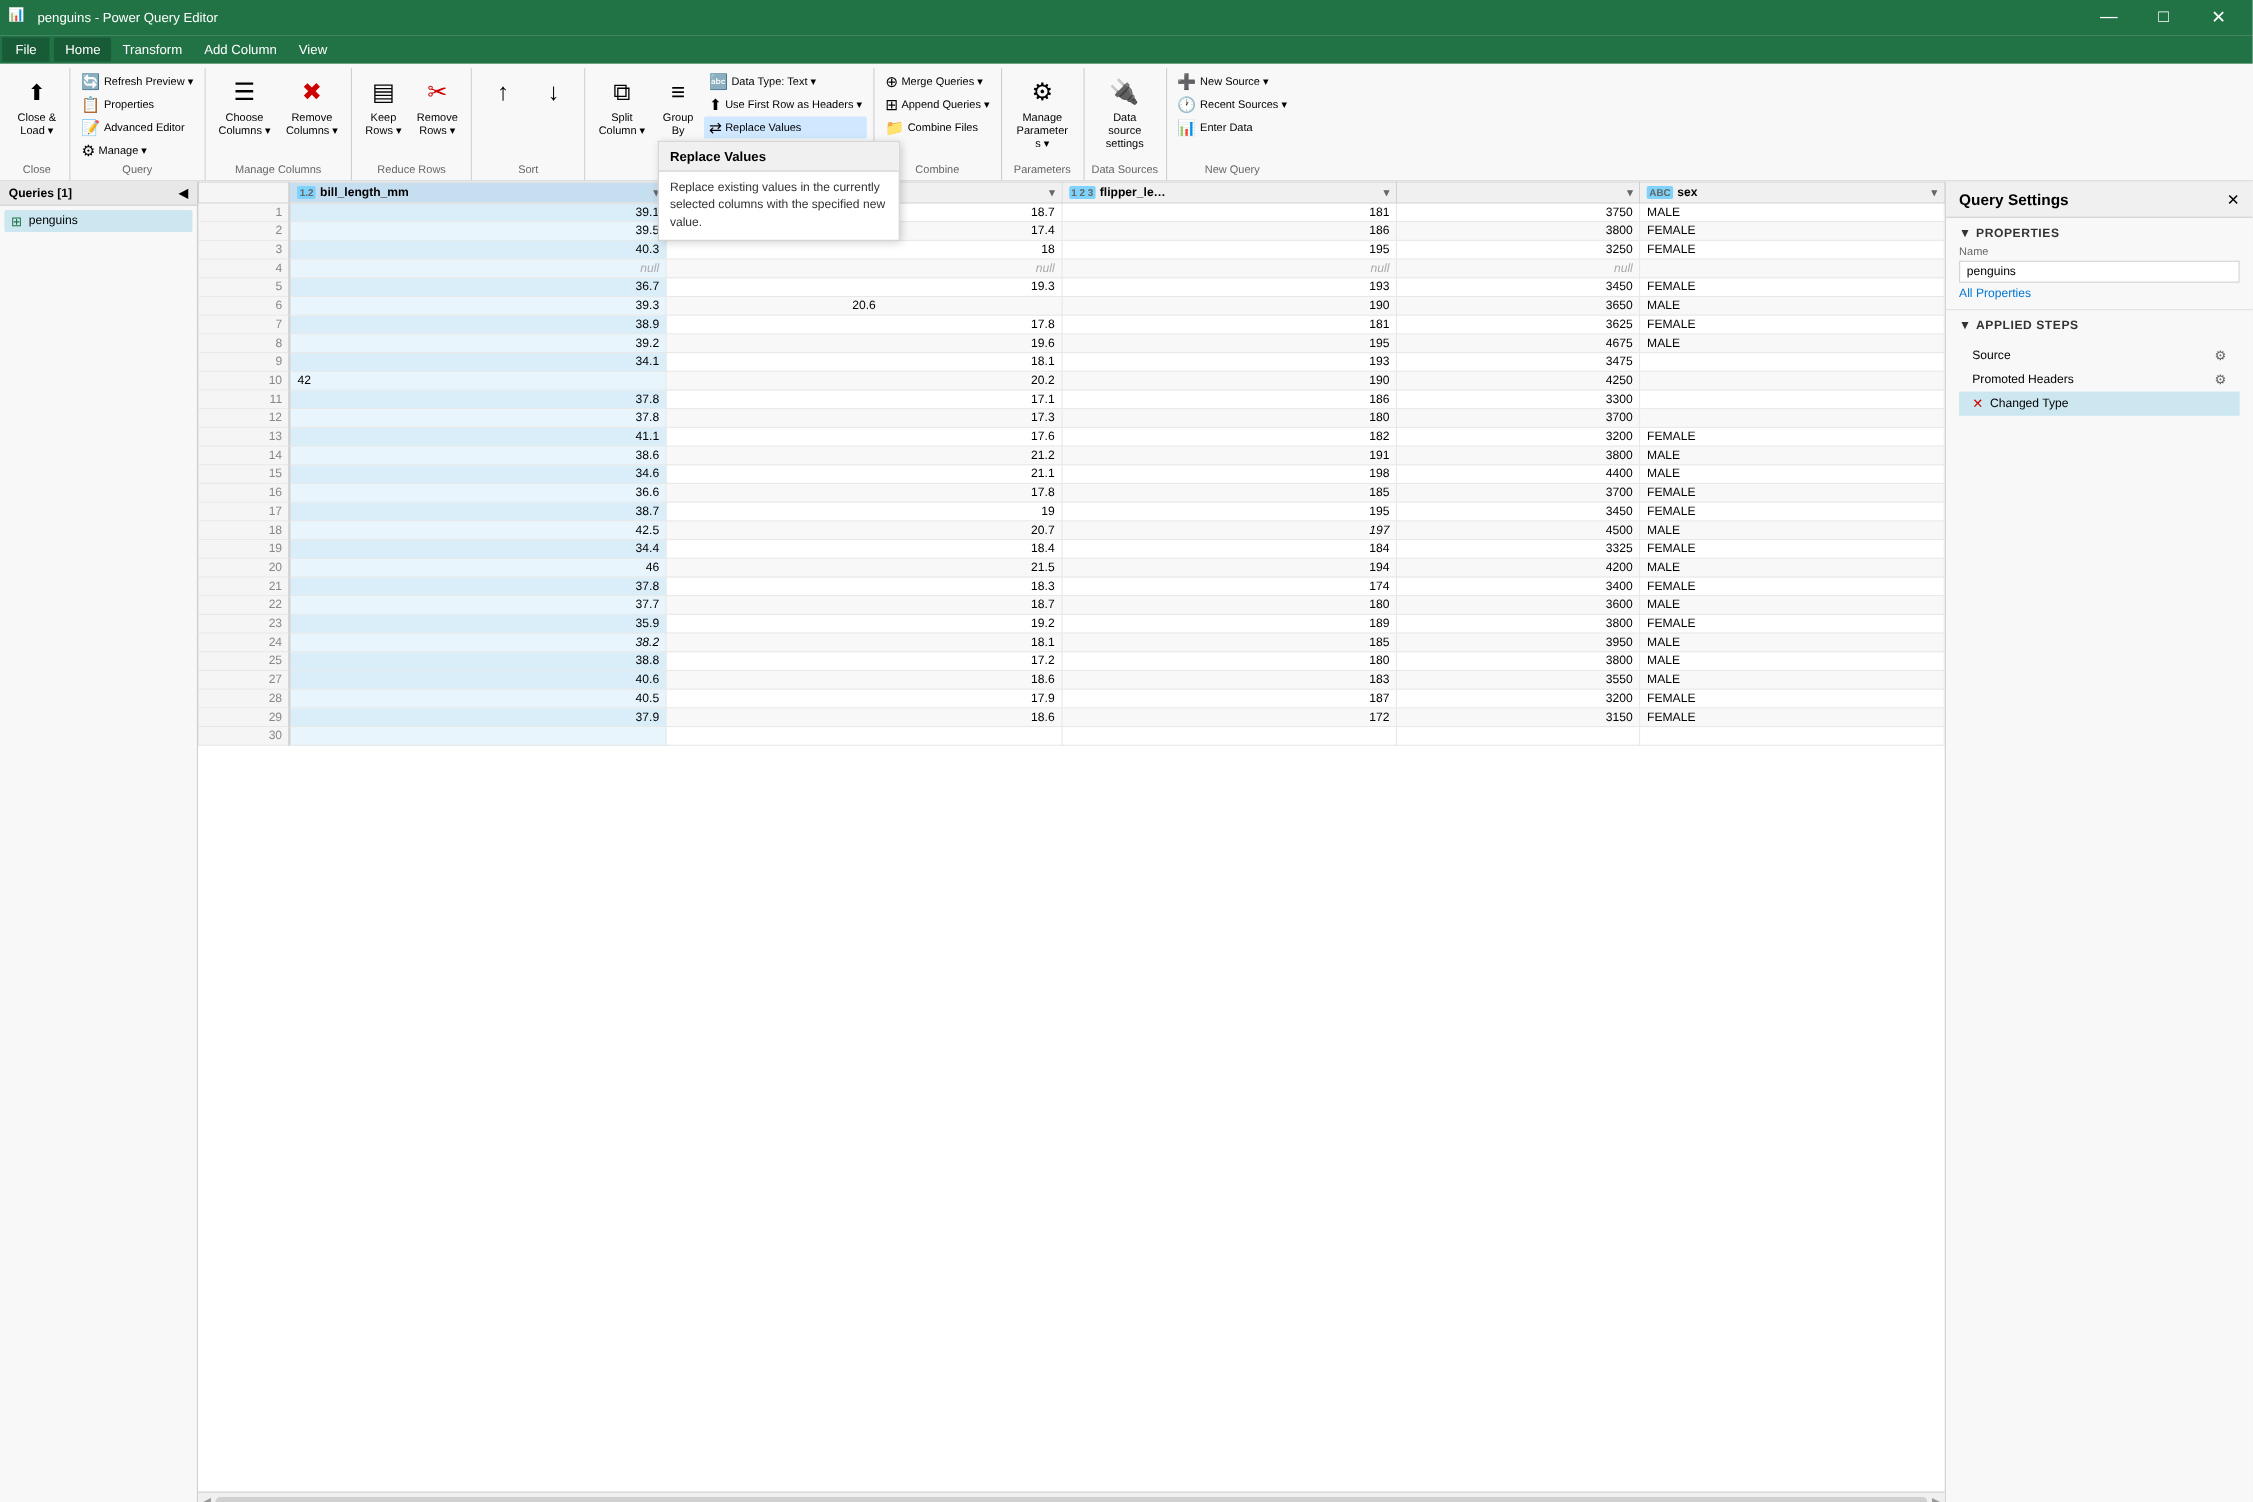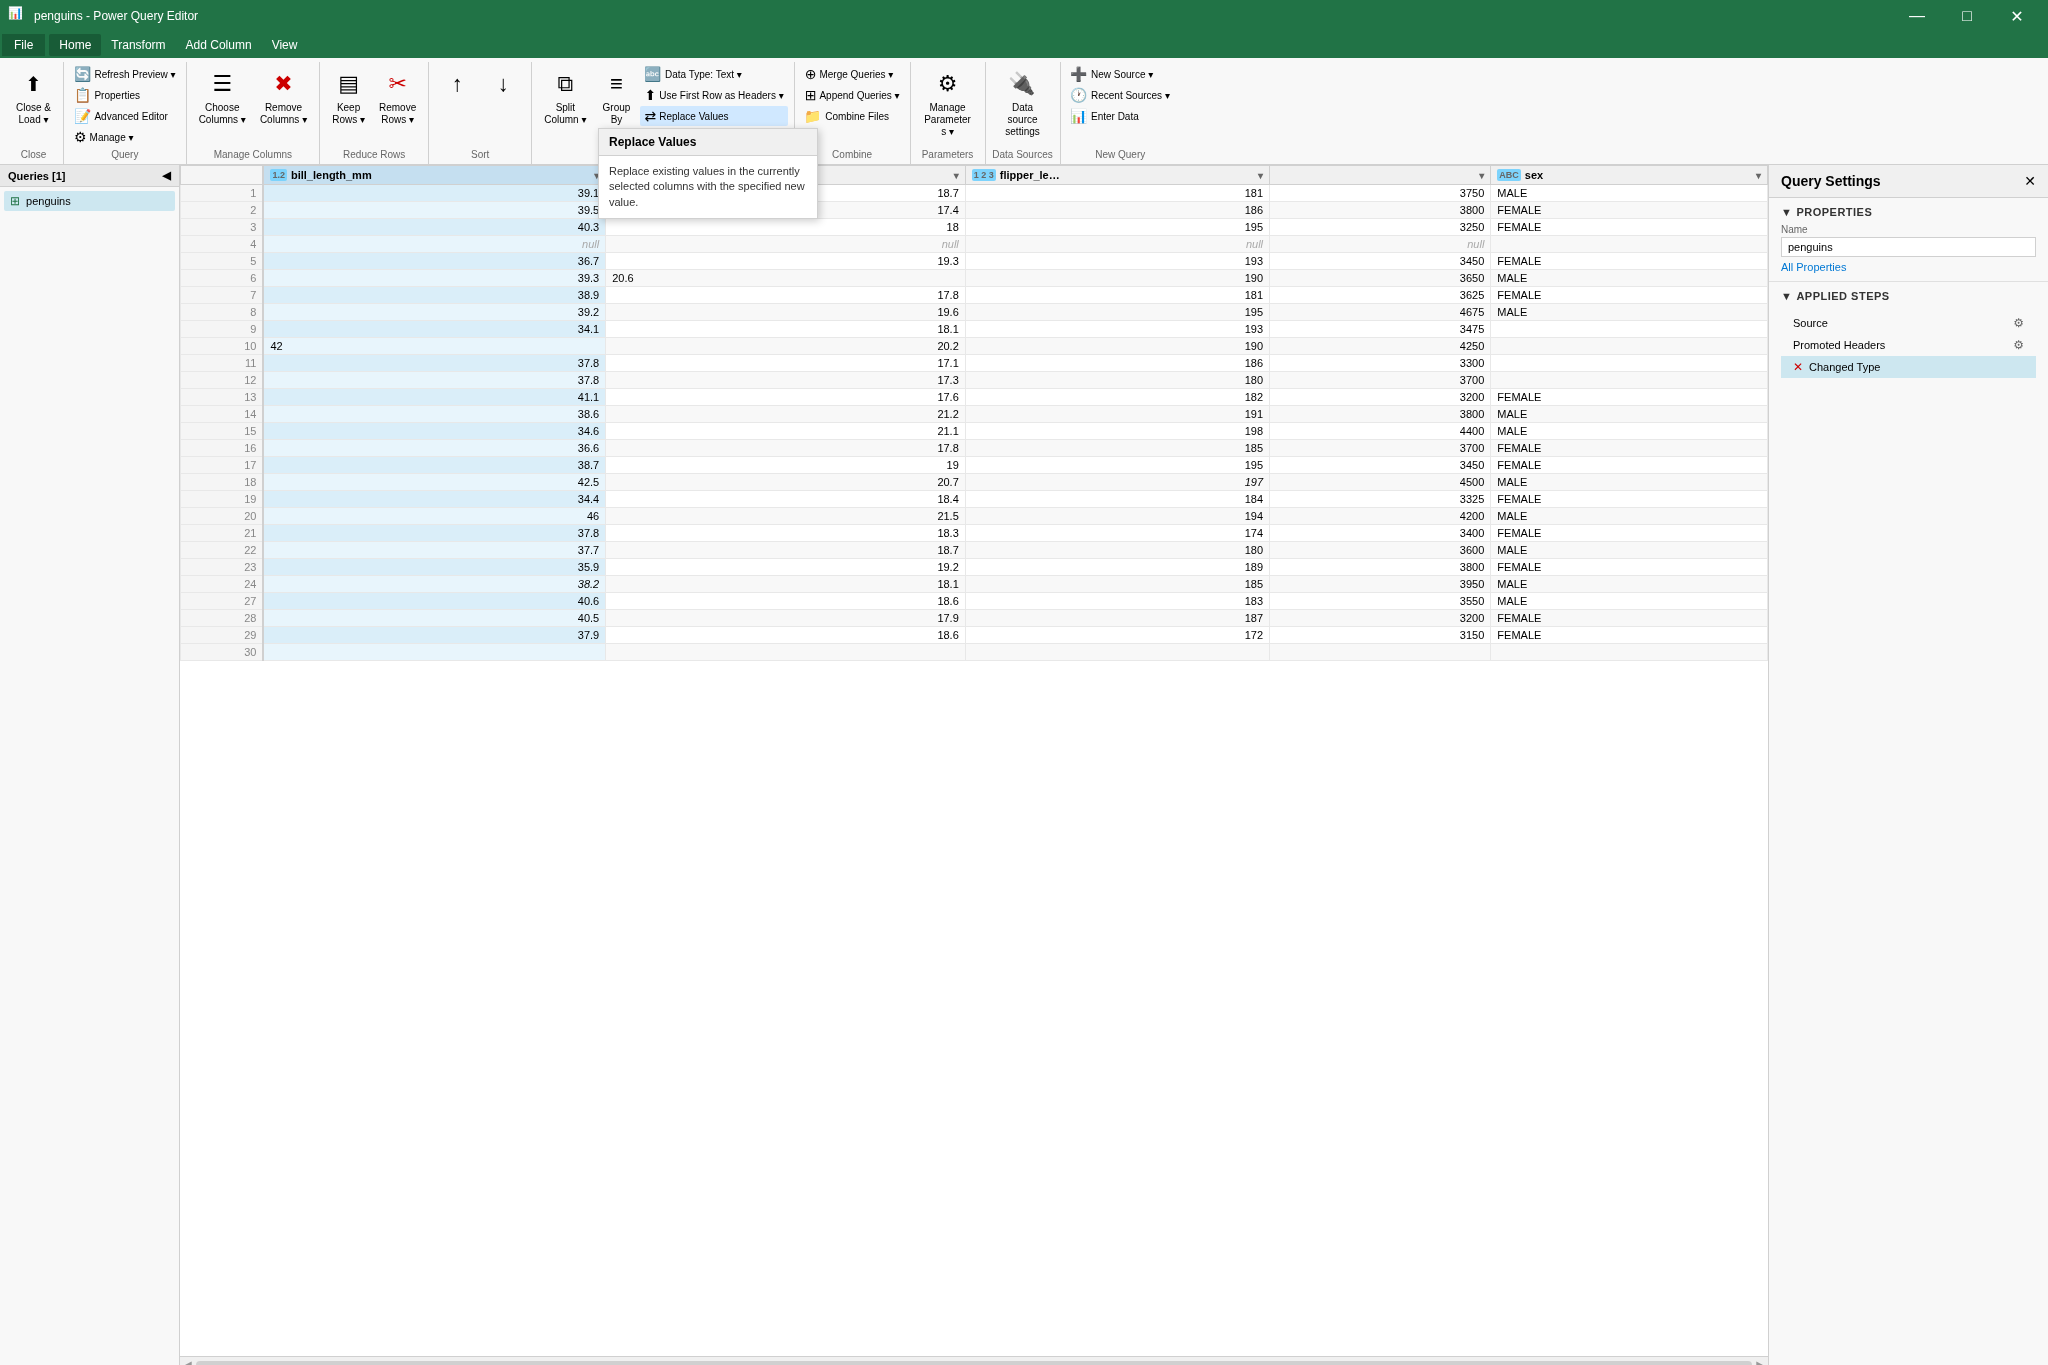--- a/index.html
+++ b/index.html
@@ -589,21 +589,21 @@
               <td class="row-num-col">5</td>
               <td style="text-align: right; background: rgb(218, 238, 249);">36.7</td>
               <td style="text-align: right;">19.3</td>
               <td style="text-align: right;">193</td>
               <td style="text-align: right;">3450</td>
               <td>FEMALE</td>
             </tr>
             <tr>
               <td class="row-num-col">6</td>
               <td style="text-align: right; background: rgb(232, 245, 252);">39.3</td>
-              <td style="text-align: left; margin-top: 25px;">20.6</td>
+              <td style="text-align: center; margin-top: 25px;">20.6</td>
               <td style="text-align: right;">190</td>
               <td style="text-align: right;">3650</td>
               <td>MALE</td>
             </tr>
             <tr>
               <td class="row-num-col">7</td>
               <td style="text-align: right; background: rgb(218, 238, 249);">38.9</td>
               <td style="text-align: right;">17.8</td>
               <td style="text-align: right;">181</td>
               <td style="text-align: right;">3625</td>
@@ -736,20 +736,28 @@
               <td style="text-align: right;">189</td>
               <td style="text-align: right;">3800</td>
               <td>FEMALE</td>
             </tr>
             <tr>
               <td class="row-num-col">24</td>
               <td style="text-align: right; background: rgb(232, 245, 252); font-style: italic;">38.2</td>
               <td style="text-align: right;">18.1</td>
               <td style="text-align: right;">185</td>
               <td style="text-align: right;">3950</td>
+              <td>MALE</td>
+            </tr>
+            <tr>
+              <td class="row-num-col">25</td>
+              <td style="text-align: right; background: rgb(218, 238, 249);">38.8</td>
+              <td style="text-align: right;">17.2</td>
+              <td style="text-align: right;">180</td>
+              <td style="text-align: right;">3800</td>
               <td>MALE</td>
             </tr>
             <tr>
               <td class="row-num-col">27</td>
               <td style="text-align: right; background: rgb(218, 238, 249);">40.6</td>
               <td style="text-align: right;">18.6</td>
               <td style="text-align: right;">183</td>
               <td style="text-align: right;">3550</td>
               <td>MALE</td>
             </tr>

